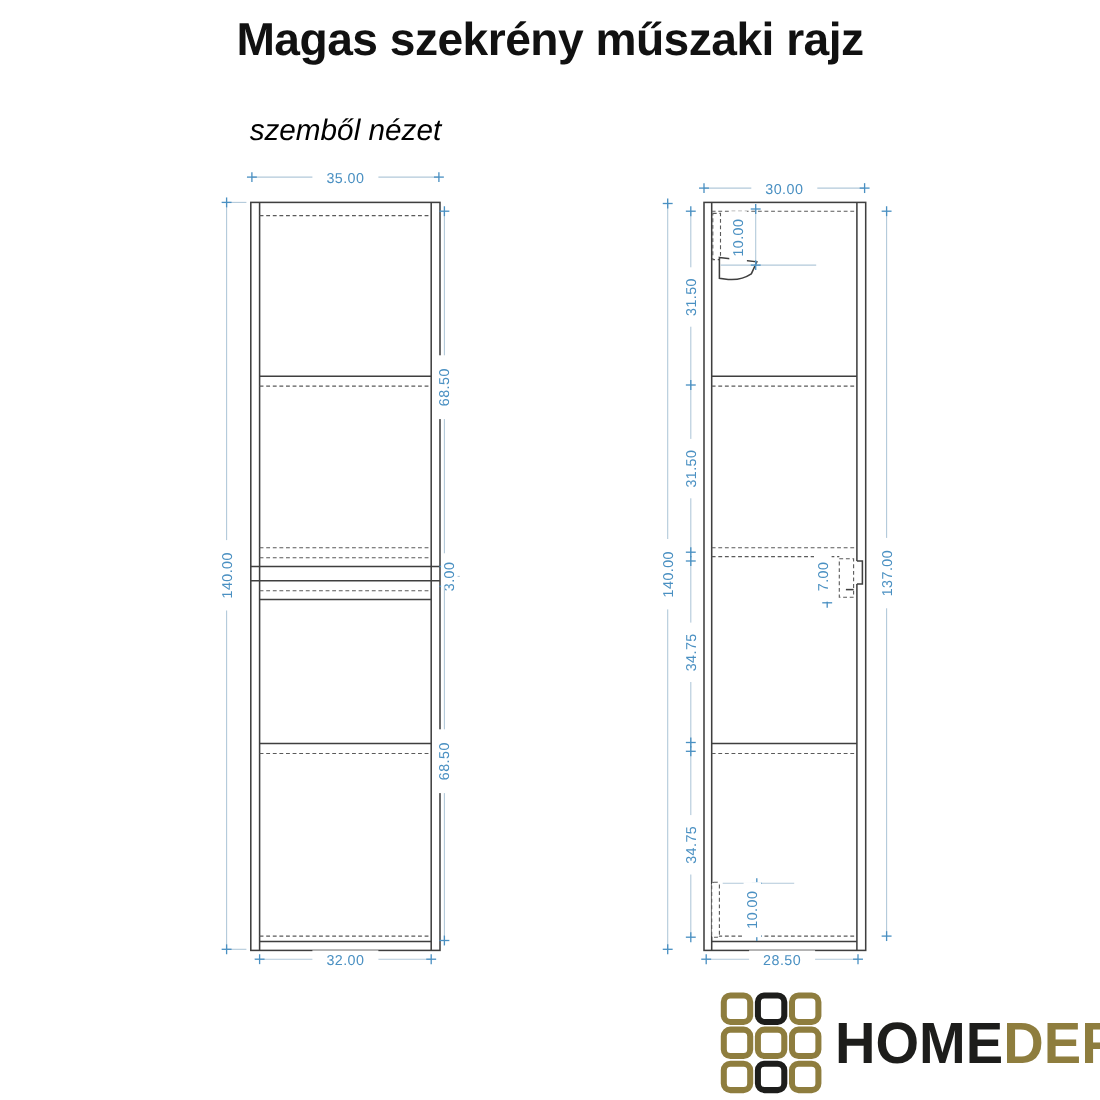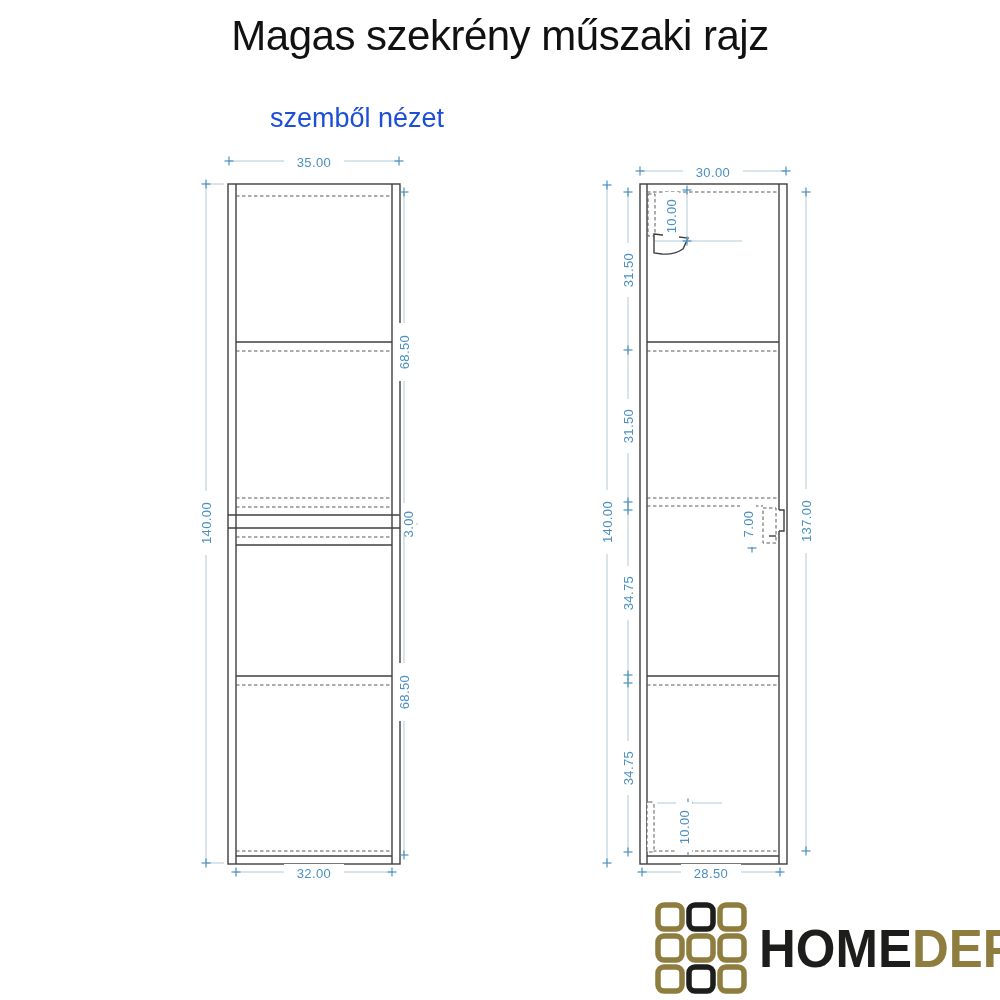--- a/index.html
+++ b/index.html
@@ -2,26 +2,26 @@
 <html><head>
 <meta charset="utf-8">
 <style>
   html,body { margin:0; padding:0; background:#ffffff; }
   .canvas {
     position:relative; width:1000px; height:1000px; background:#ffffff;
     font-family:"Liberation Sans", sans-serif; overflow:hidden;
   }
   .page-title {
     position:absolute; top:12px; left:0; width:1000px; margin:0;
-    text-align:center; font-size:42px; font-weight:400; letter-spacing:-0.5px;
+    text-align:center; font-size:42px; font-weight:700; letter-spacing:-0.5px;
     color:#111111;
   }
   .view-label {
-    position:absolute; top:103px; width:260px; text-align:right;
-    font-size:27px; color:#1d4ed8;
+    position:absolute; top:103px; width:260px; text-align:center;
+    font-size:27px; font-style:italic; color:#000000;
   }
   .view-label.front { left:184px; }
   .view-label.side  { left:583px; }
 
   svg.drawing { position:absolute; left:0; top:0; }
 
   
   .dl { stroke:#3f3f3f; stroke-width:1.4; fill:none; }
   .dd { stroke:#5a5a5a; stroke-width:1;   fill:none; stroke-dasharray:3.5 2.5; }
   .panel { fill:#ffffff; }

